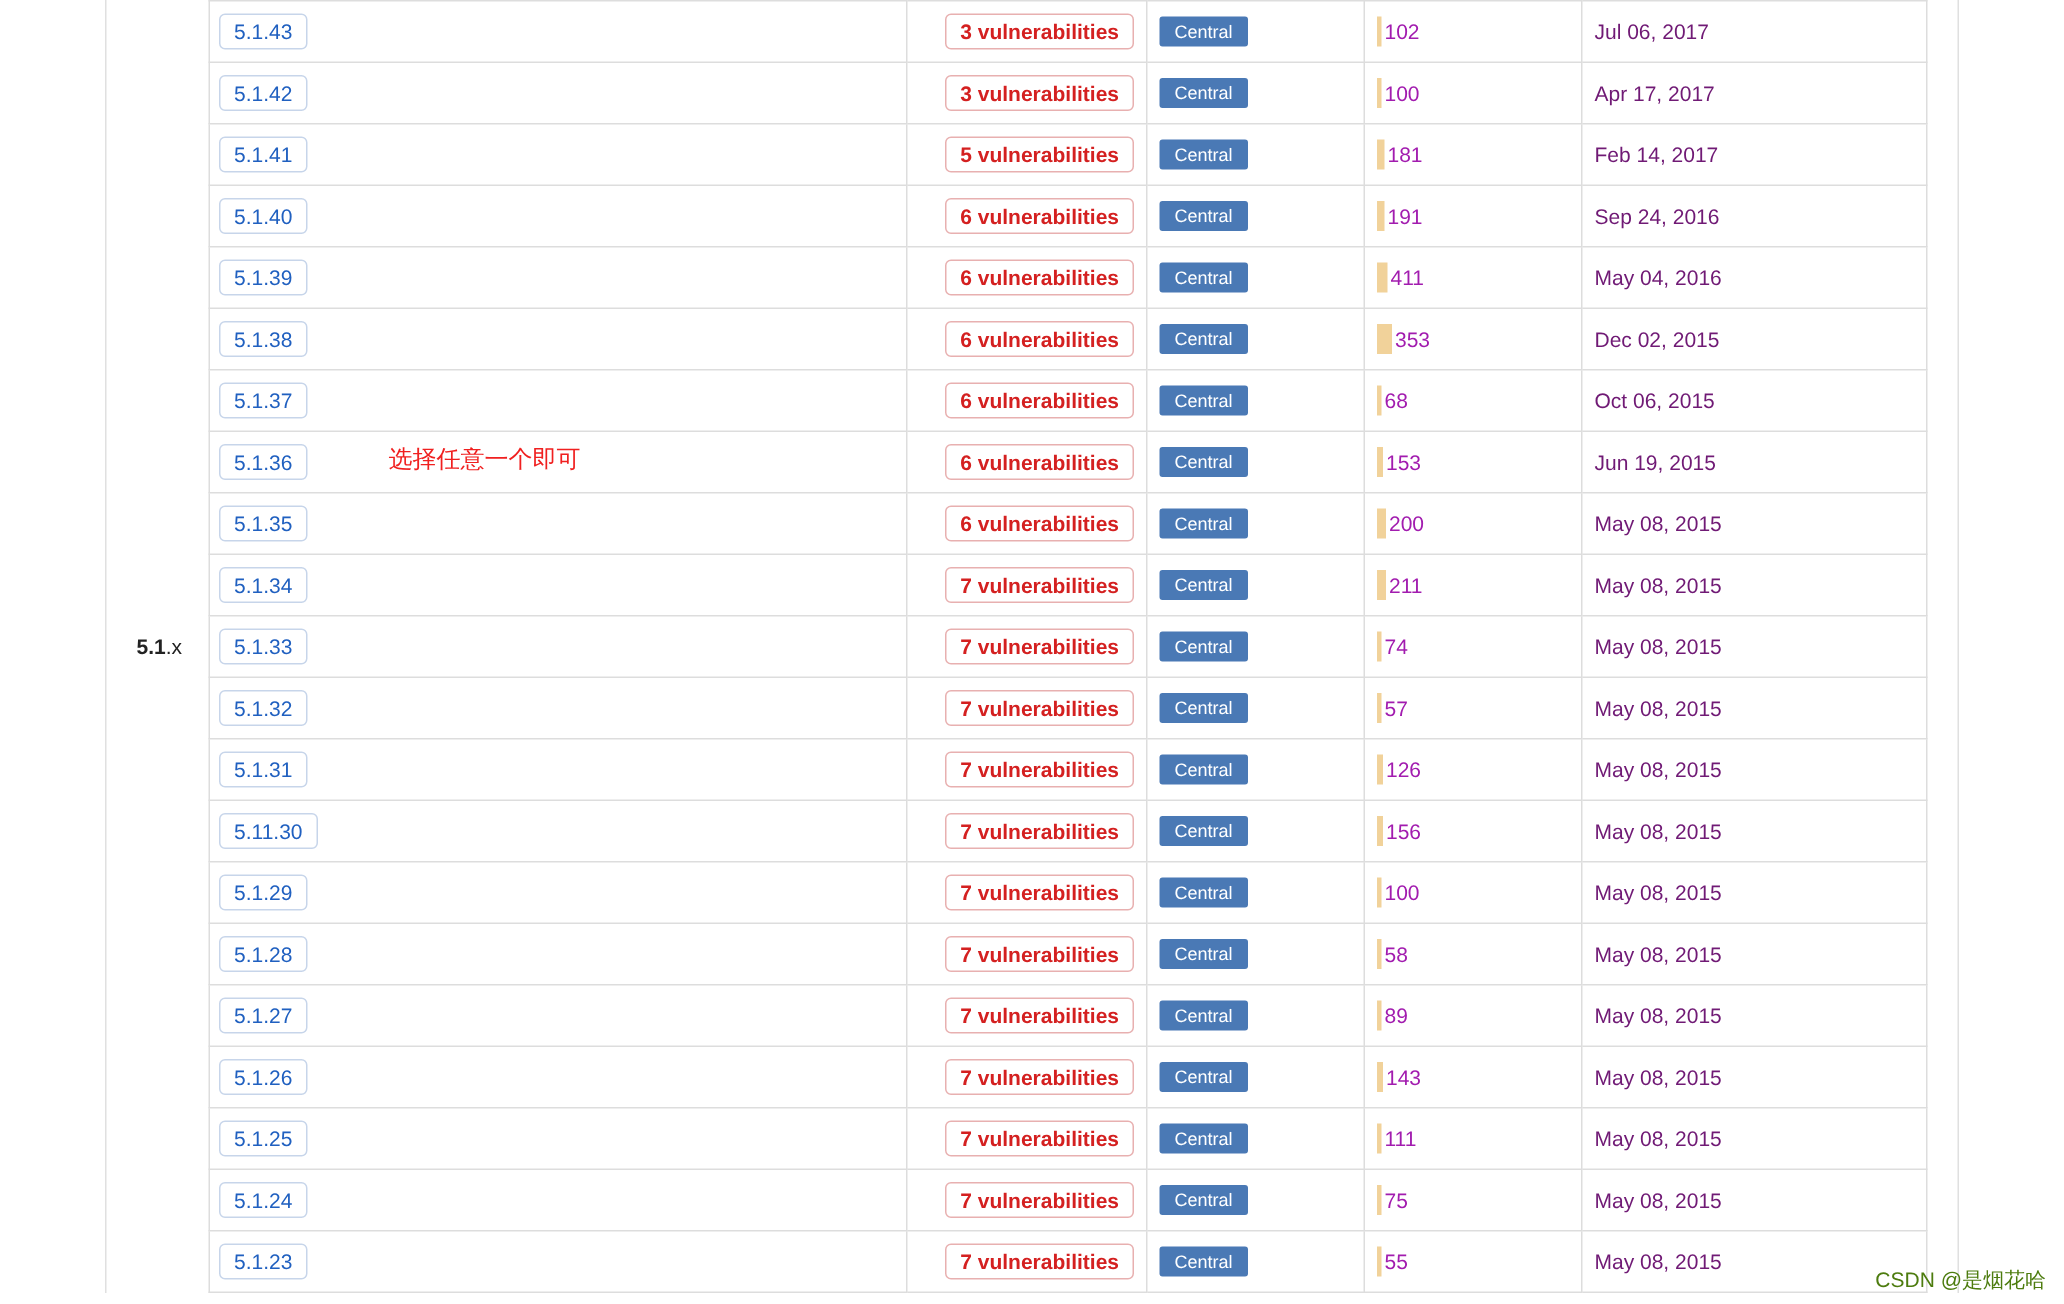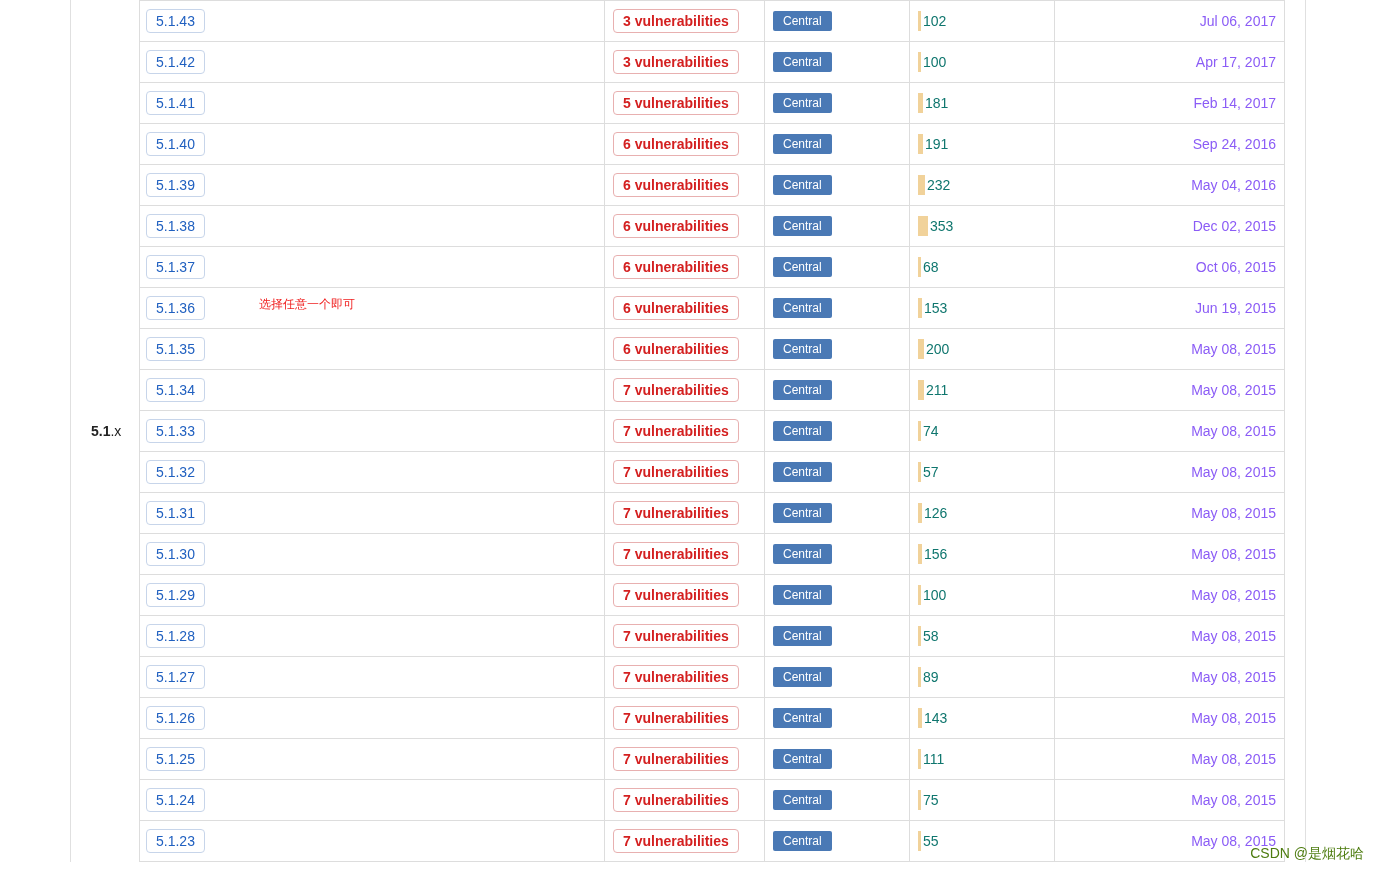--- a/index.html
+++ b/index.html
@@ -49,33 +49,32 @@
       padding: 7px 8px;
       height: 41px;
       vertical-align: middle;
     }
     td.col-version {
       width: 465px;
       padding-left: 6px;
     }
     td.col-vuln {
       width: 160px;
-      text-align: left;
+      text-align: right;
       padding-right: 8px;
     }
     td.col-repo {
       width: 145px;
     }
     td.col-usages {
       width: 145px;
     }
     td.col-date {
       width: auto;
-      color: #8b5cf6;
-      text-align: right;
+      color: #701a75;
     }
     .version-link {
       display: inline-block;
       border: 1px solid #c7d5ea;
       border-radius: 4px;
       padding: 3px 9px;
       color: #2060c0;
       background: #fff;
       font-size: 14px;
       cursor: pointer;
@@ -105,28 +104,28 @@
       align-items: center;
       gap: 2px;
     }
     .usage-bar {
       display: inline-block;
       height: 20px;
       background: #f1d29a;
       vertical-align: middle;
     }
     .usage-count {
-      color: #0f766e;
+      color: #a21caf;
       cursor: pointer;
       font-size: 14px;
     }
     .annotation {
       position: absolute;
       color: #f02020;
-      font-size: 12px;
+      font-size: 16px;
       pointer-events: none;
       z-index: 5;
       font-family: "Microsoft YaHei", sans-serif;
     }
     .watermark {
       position: fixed;
       bottom: 6px;
       right: 12px;
       color: #4d7c0f;
       font-size: 14px;
@@ -193,21 +192,21 @@
               </td>
               <td class="col-date">Sep 24, 2016</td>
             </tr>
             <tr>
               <td class="col-version"><span class="version-link">5.1.39</span></td>
               <td class="col-vuln"><span class="vuln-badge">6 vulnerabilities</span></td>
               <td class="col-repo"><span class="repo-badge">Central</span></td>
               <td class="col-usages">
                 <span class="usage-bar-wrap">
                   <span class="usage-bar" style="width: 7px;"></span>
-                  <span class="usage-count">232</span>
+                  <span class="usage-count">411</span>
                 </span>
               </td>
               <td class="col-date">May 04, 2016</td>
             </tr>
             <tr>
               <td class="col-version"><span class="version-link">5.1.38</span></td>
               <td class="col-vuln"><span class="vuln-badge">6 vulnerabilities</span></td>
               <td class="col-repo"><span class="repo-badge">Central</span></td>
               <td class="col-usages">
                 <span class="usage-bar-wrap">
@@ -295,21 +294,21 @@
               <td class="col-repo"><span class="repo-badge">Central</span></td>
               <td class="col-usages">
                 <span class="usage-bar-wrap">
                   <span class="usage-bar" style="width: 4px;"></span>
                   <span class="usage-count">126</span>
                 </span>
               </td>
               <td class="col-date">May 08, 2015</td>
             </tr>
             <tr>
-              <td class="col-version"><span class="version-link">5.1.30</span></td>
+              <td class="col-version"><span class="version-link">5.11.30</span></td>
               <td class="col-vuln"><span class="vuln-badge">7 vulnerabilities</span></td>
               <td class="col-repo"><span class="repo-badge">Central</span></td>
               <td class="col-usages">
                 <span class="usage-bar-wrap">
                   <span class="usage-bar" style="width: 4px;"></span>
                   <span class="usage-count">156</span>
                 </span>
               </td>
               <td class="col-date">May 08, 2015</td>
             </tr>

